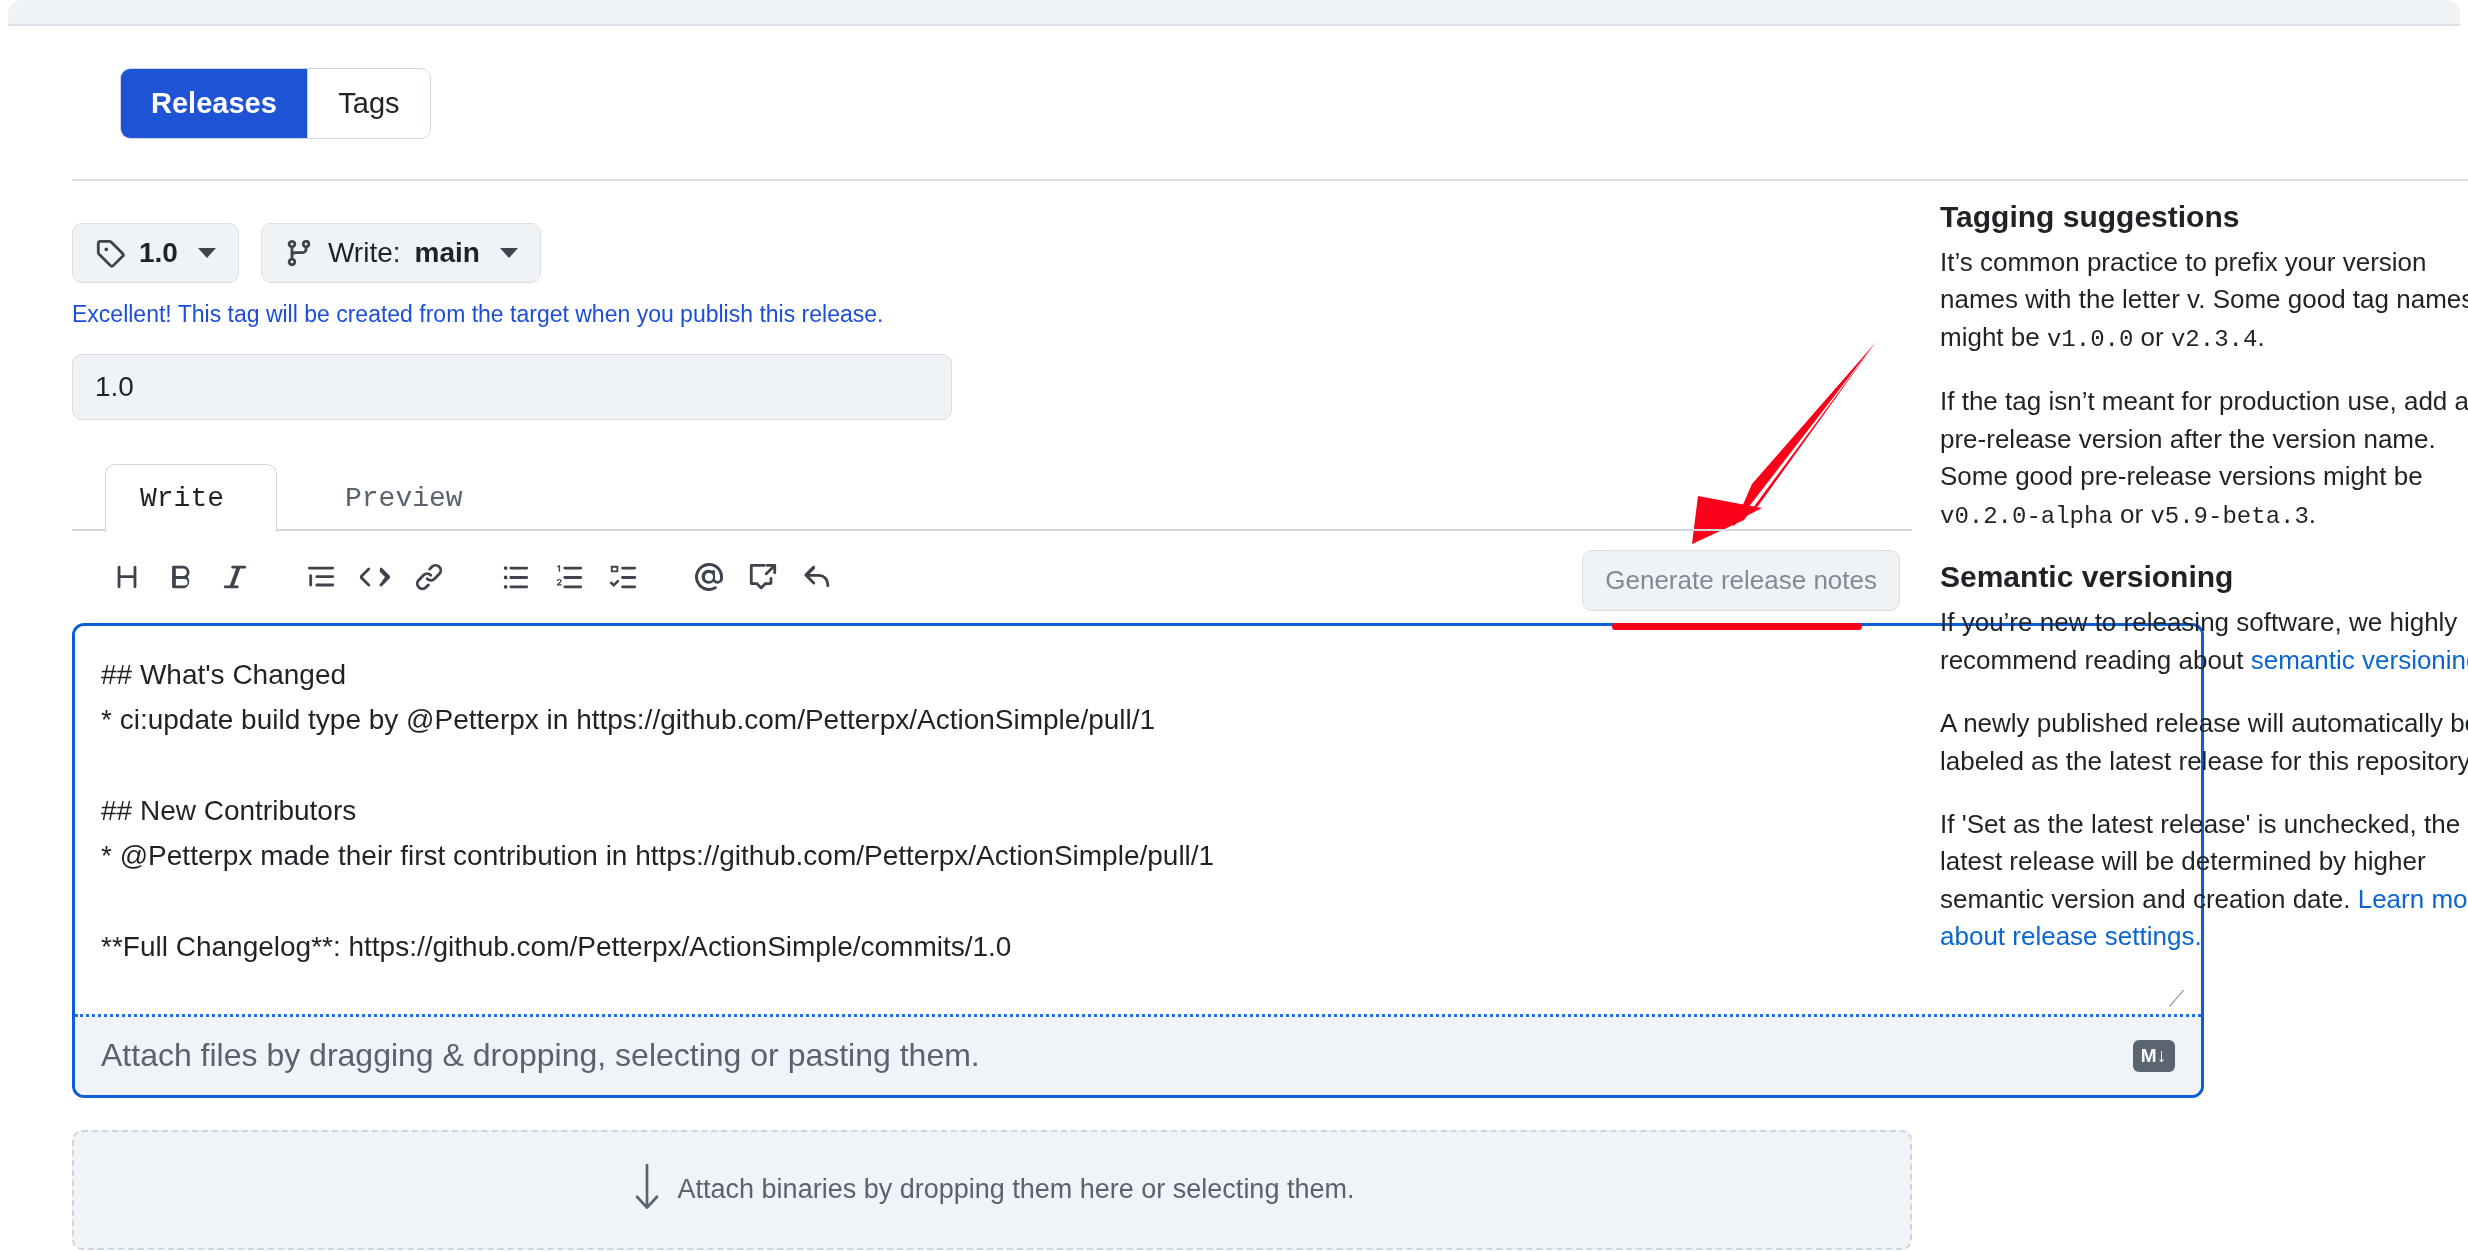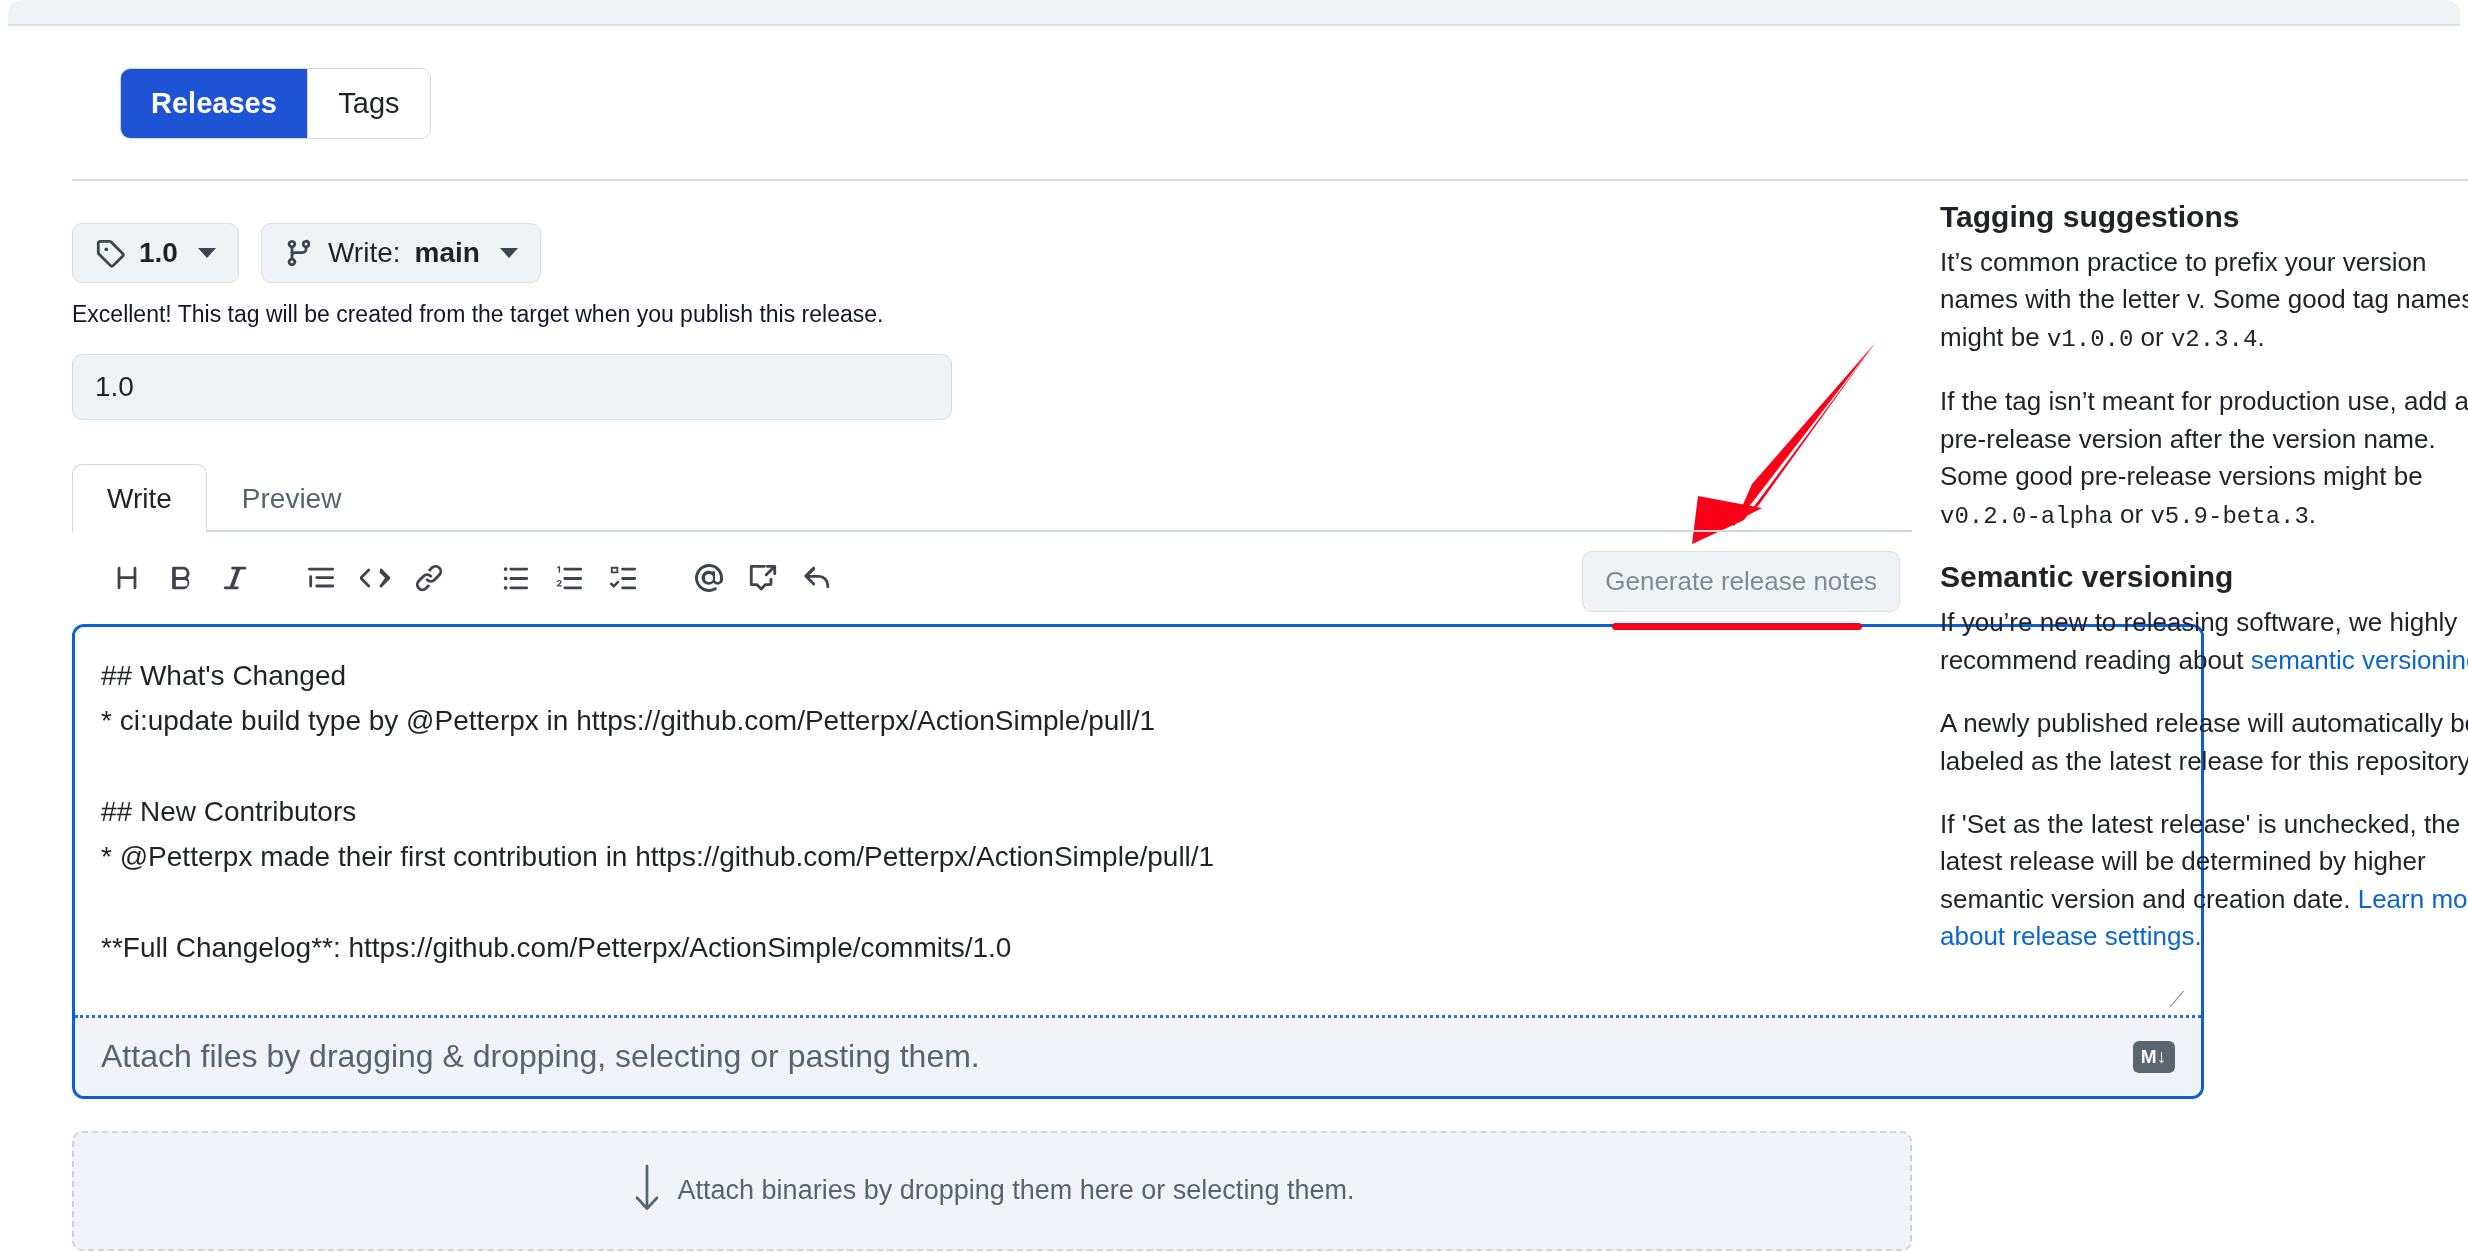--- a/index.html
+++ b/index.html
@@ -106,21 +106,21 @@
     border-left: 9px solid transparent;
     border-right: 9px solid transparent;
     border-top: 10px solid #3d444d;
     margin-left: 6px;
   }
   .ico { display: inline-flex; align-items: center; }
 
   .helper-text {
     margin-top: 18px;
     font-size: 23px;
-    color: #0f172a;
+    color: #1d4ed8;
     font-family: "Liberation Sans", sans-serif;
   }
 
   
   .title-input {
     margin-top: 26px;
     width: 880px;
     height: 66px;
     background: #f0f3f6;
     border: 1.5px solid #d6dce2;
@@ -135,29 +135,30 @@
   
   .tabs {
     margin-top: 44px;
     display: flex;
     align-items: flex-end;
     position: relative;
     width: 1840px;
   }
   .tab {
     font-size: 28px;
-    padding: 18px 34px 17px 34px;
+    padding: 18px 52px 17px 34px;
     cursor: pointer;
     color: #59636e;
     background: transparent;
     border: 1.5px solid transparent;
     border-bottom: none;
-    font-family: Liberation Sans, sans-serif;
+    font-family: Liberation Mono, monospace;
     position: relative;
     z-index: 2;
+    margin-left: 33px;
   }
   .tab.active {
     background: #ffffff;
     color: #1f2328;
     border: 1.5px solid #d0d7de;
     border-bottom: 1.5px solid #ffffff;
     border-radius: 10px 10px 0 0;
     margin-bottom: -1.5px;
   }
   .tabs-underline {

